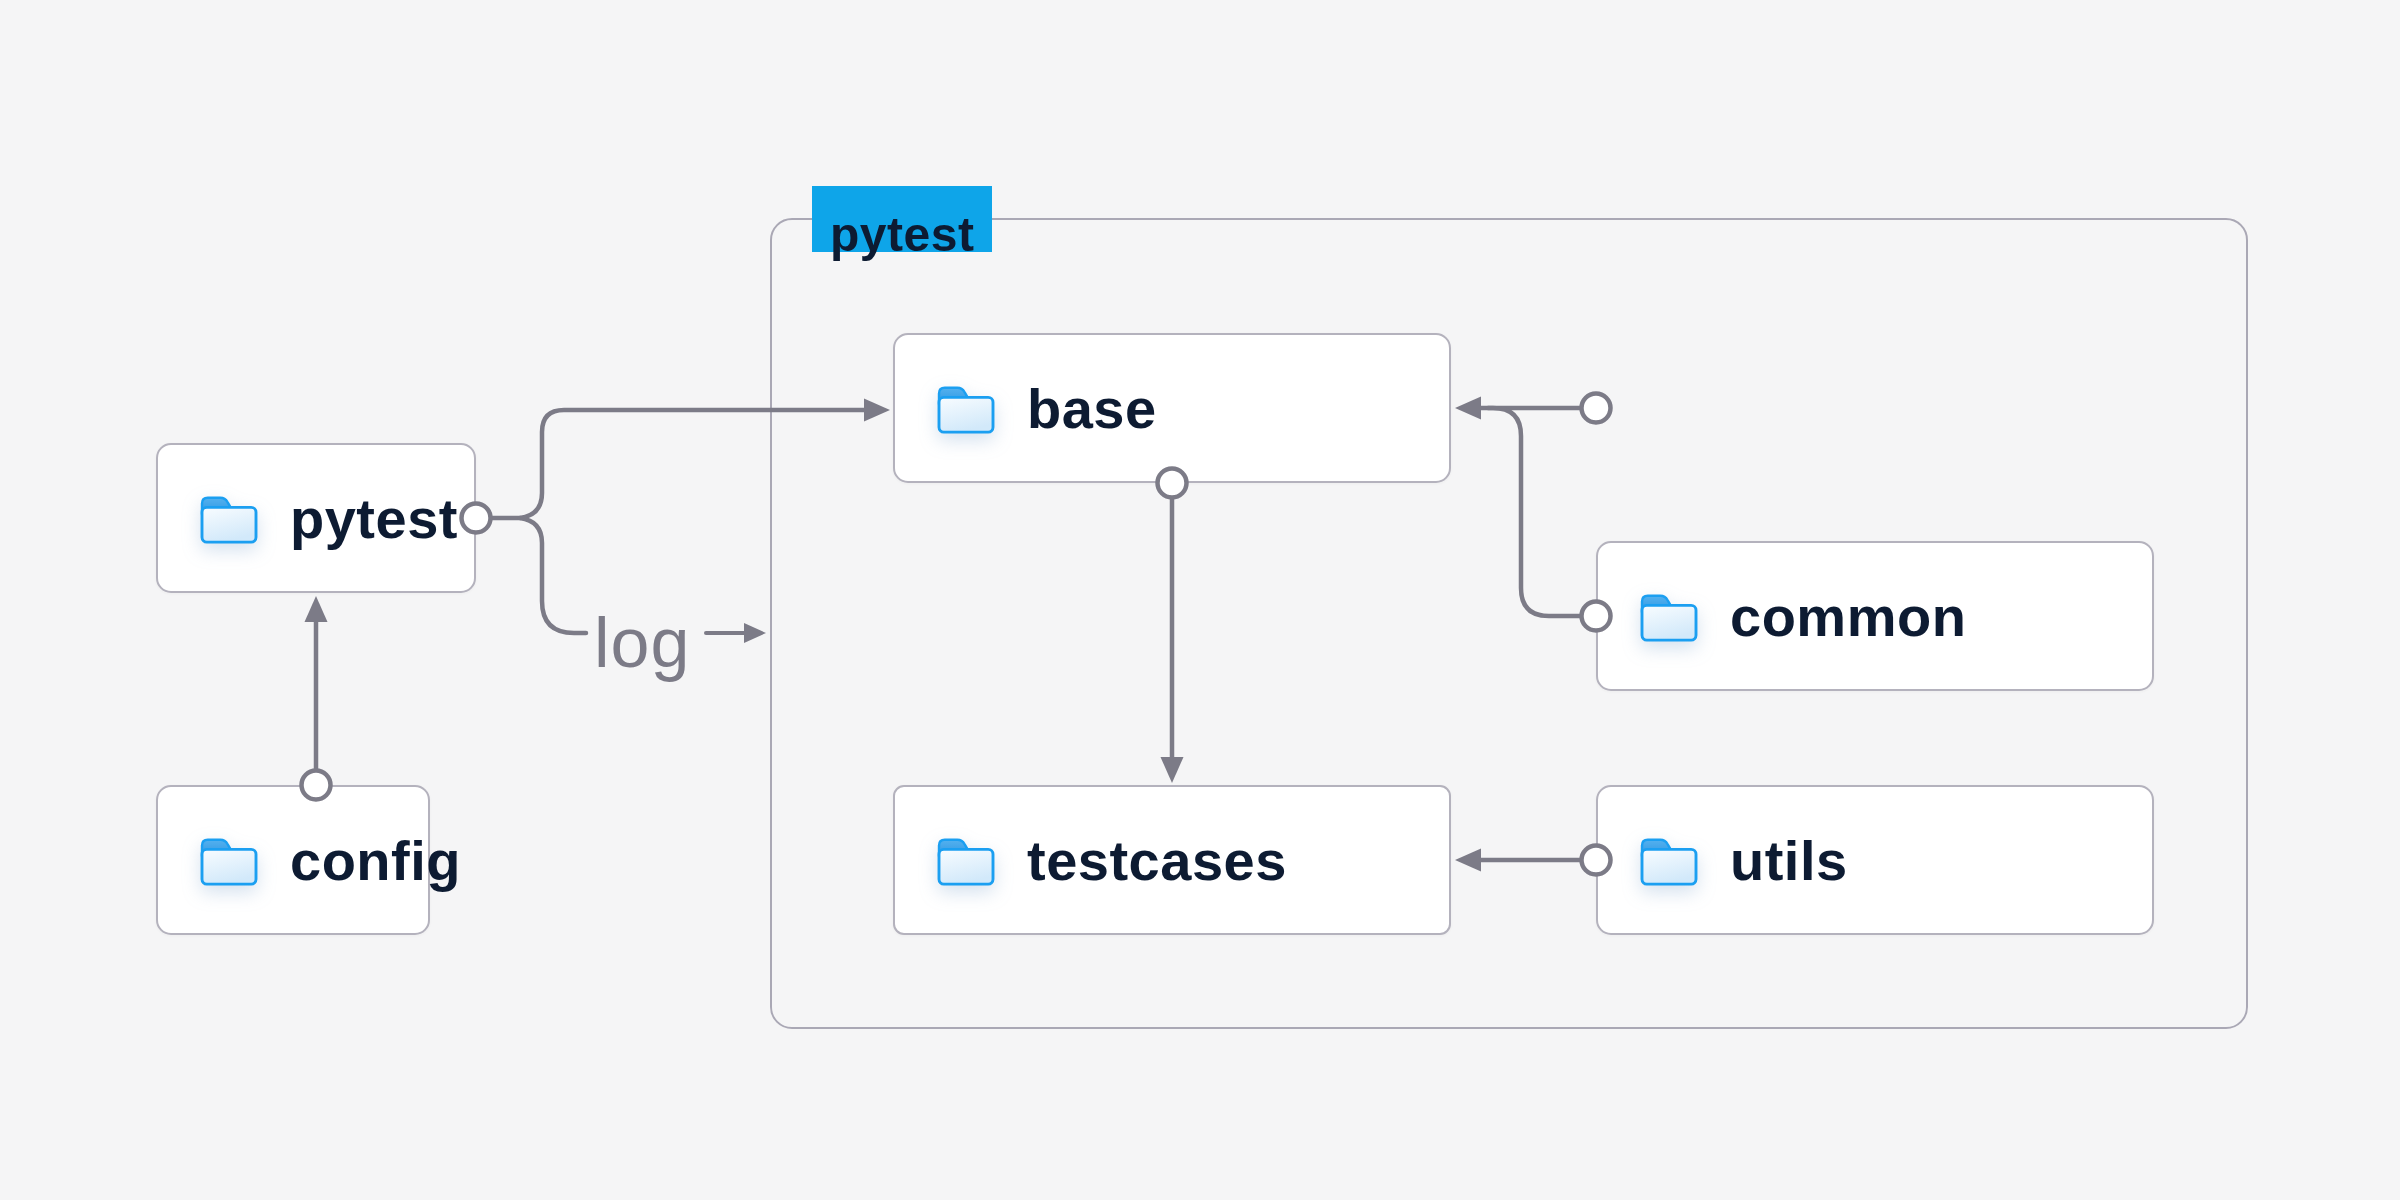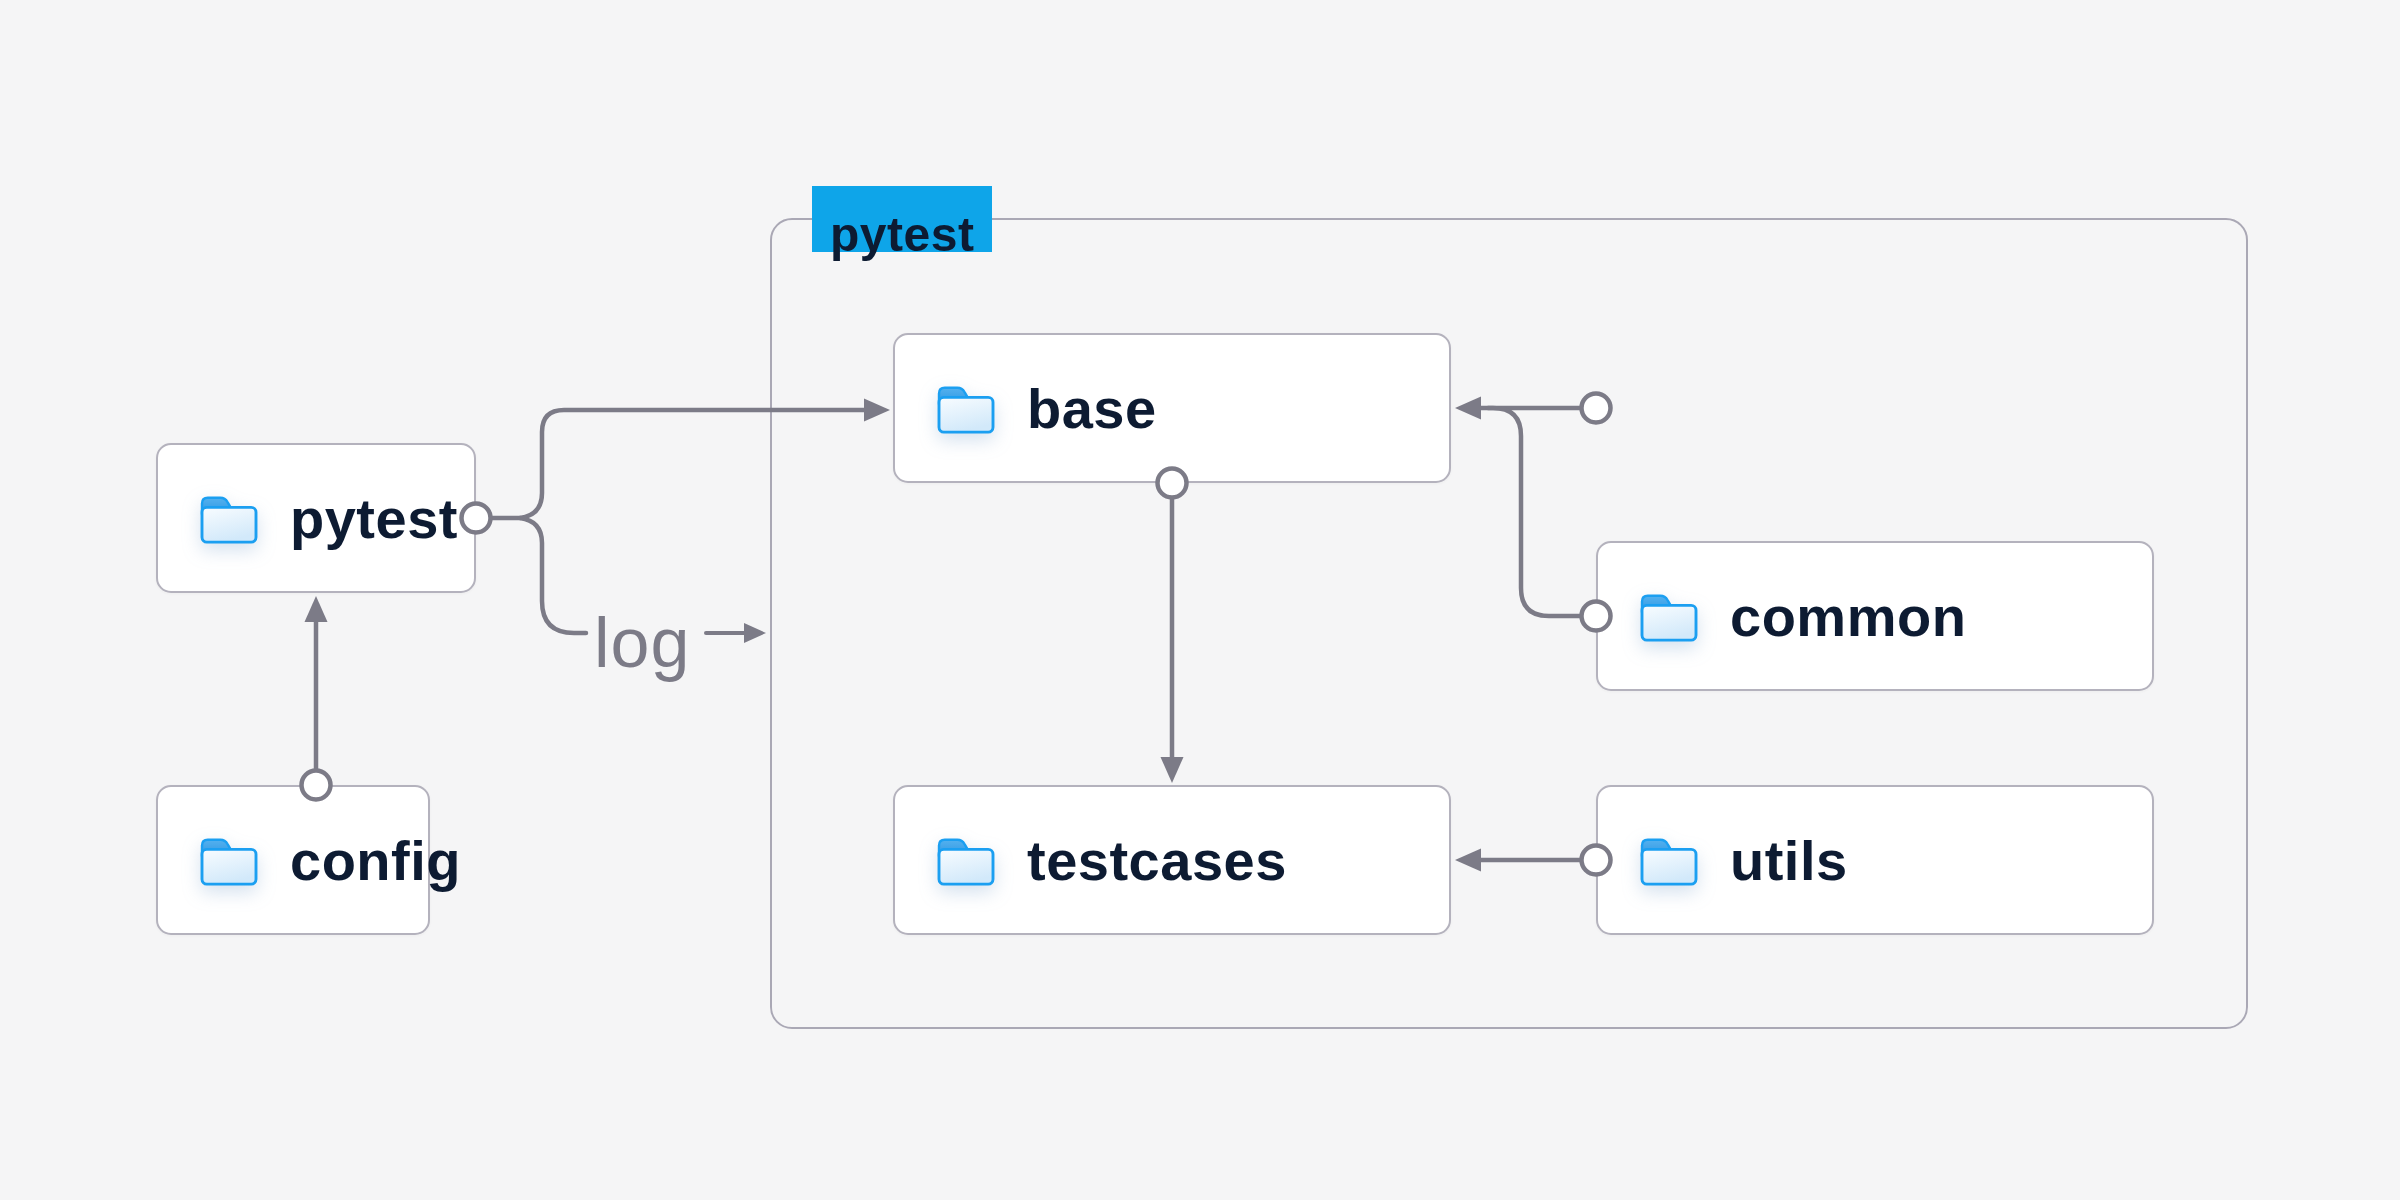--- a/index.html
+++ b/index.html
@@ -156,21 +156,21 @@
   </div>
 
   <div class="node" style="left:893px; top:333px; width:558px;">
     <svg class="folder-svg" width="62" height="54" viewBox="0 0 64 56">
       <path d="M4 24 V13 Q4 7 10 7 H23 Q28 7 30.5 11.5 L35.5 20 L30 24 Z" fill="url(#folderTab)" stroke="#1b9ff1" stroke-width="2.5" stroke-linejoin="round"></path>
       <rect x="4" y="17" width="56" height="36" rx="5" fill="url(#folderBody)" stroke="#1b9ff1" stroke-width="3"></rect>
     </svg>
     <span class="node-label">base</span>
   </div>
 
-  <div class="node" style="left:893px; top:785px; width:558px;">
+  <div class="node" style="left:893px; top:785px; width:558px;border-radius:11px;">
     <svg class="folder-svg" width="62" height="54" viewBox="0 0 64 56">
       <path d="M4 24 V13 Q4 7 10 7 H23 Q28 7 30.5 11.5 L35.5 20 L30 24 Z" fill="url(#folderTab)" stroke="#1b9ff1" stroke-width="2.5" stroke-linejoin="round"></path>
       <rect x="4" y="17" width="56" height="36" rx="5" fill="url(#folderBody)" stroke="#1b9ff1" stroke-width="3"></rect>
     </svg>
     <span class="node-label">testcases</span>
   </div>
 
 
   <div class="node" style="left:1596px; top:541px; width:558px;">
     <svg class="folder-svg" width="62" height="54" viewBox="0 0 64 56">

